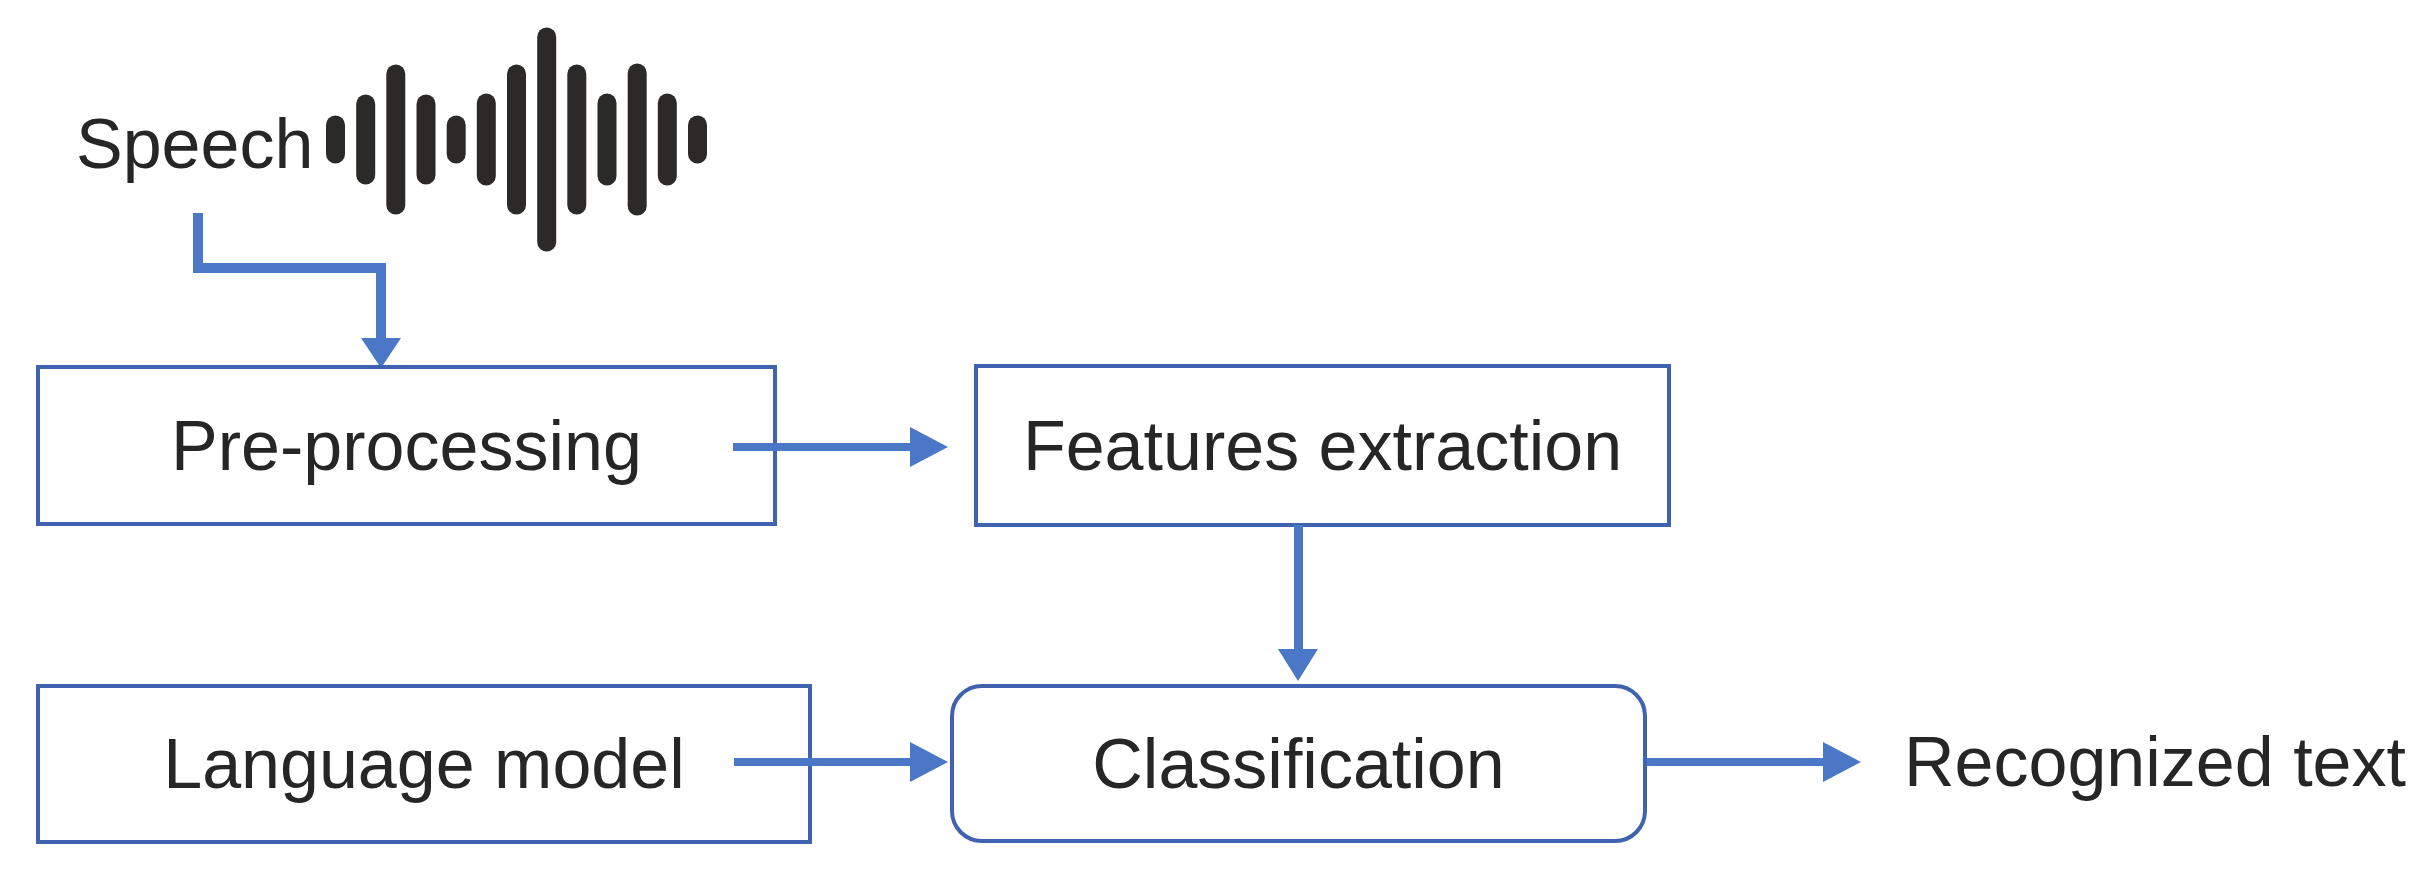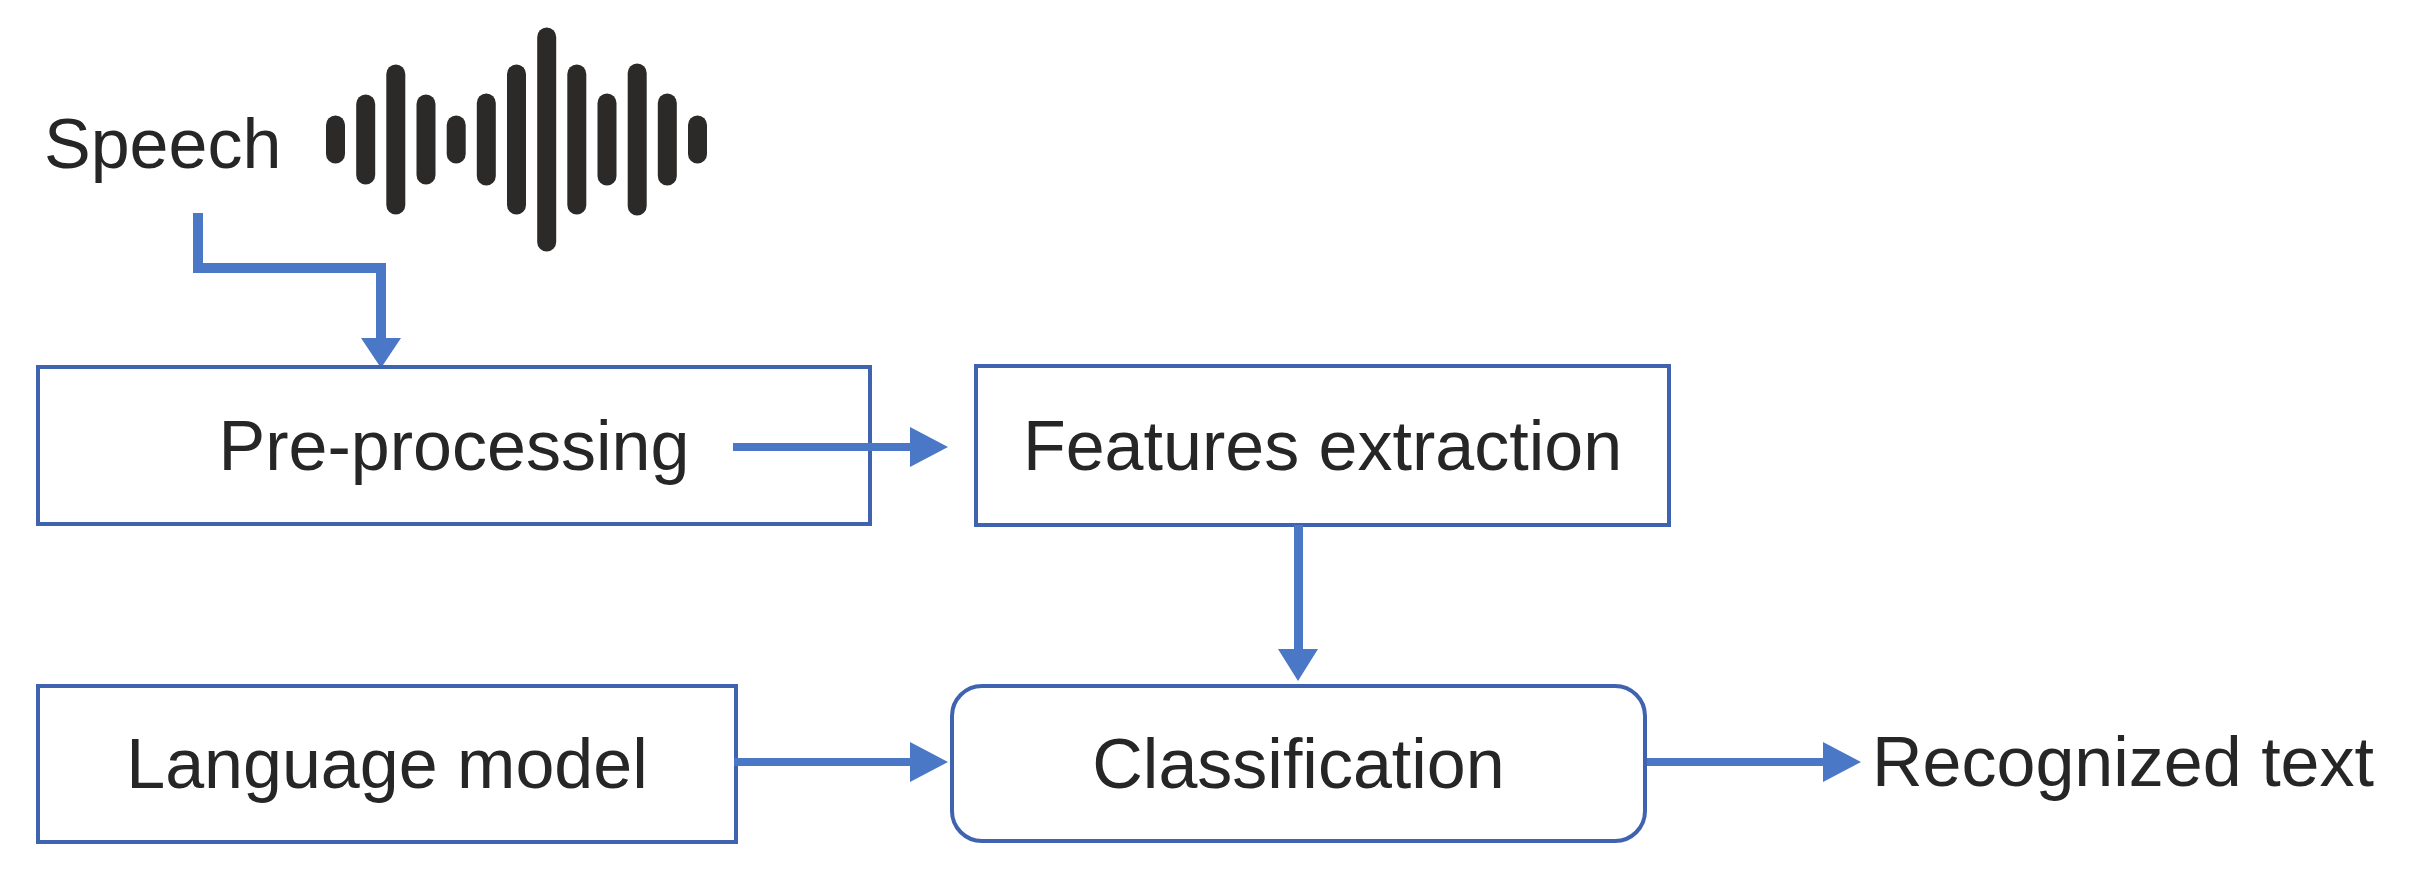--- a/index.html
+++ b/index.html
@@ -19,38 +19,39 @@
     font-family:"Liberation Sans","DejaVu Sans",sans-serif;
     color:var(--text);
     overflow:hidden;
   }
   .free-label{
     position:absolute;
     font-size:70px;
     line-height:88px;
     color:var(--text);
     white-space:nowrap;
+    margin-left:32px;
   }
   #speech-label{left:44px;top:100px;}
   #recognized-label{left:1872px;top:718px;}
   .wave-icon{position:absolute;left:326px;top:27px;width:381px;height:225px;}
   .box{
     position:absolute;
     border:4px solid var(--border);
     background:#fff;
     display:flex;
     align-items:center;
     justify-content:center;
     font-size:70px;
     color:var(--text);
     white-space:nowrap;
   }
-  #node-preprocessing{left:36px;top:365px;width:836px;height:161px;}
+  #node-preprocessing{left:36px;top:365px;width:741px;height:161px;}
   #node-features{left:974px;top:364px;width:697px;height:163px;}
-  #node-language{left:36px;top:684px;width:702px;height:160px;}
+  #node-language{left:36px;top:684px;width:776px;height:160px;}
   #node-classification{left:950px;top:684px;width:697px;height:159px;border-radius:32px;}
   .hline,.vline{position:absolute;background:var(--accent);}
   .tri-right{
     position:absolute;width:0;height:0;
     border-top:20px solid transparent;
     border-bottom:20px solid transparent;
     border-left:38px solid var(--accent);
   }
   .tri-down{
     position:absolute;width:0;height:0;

